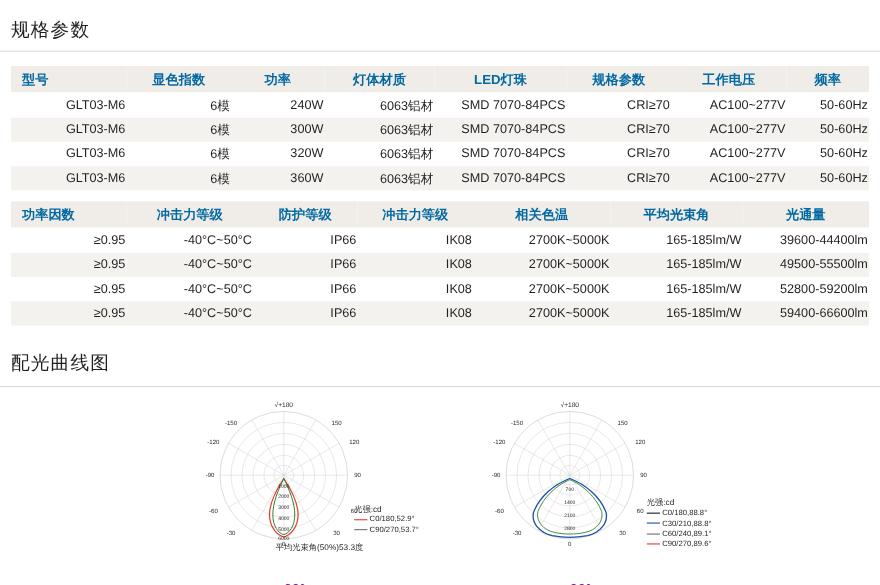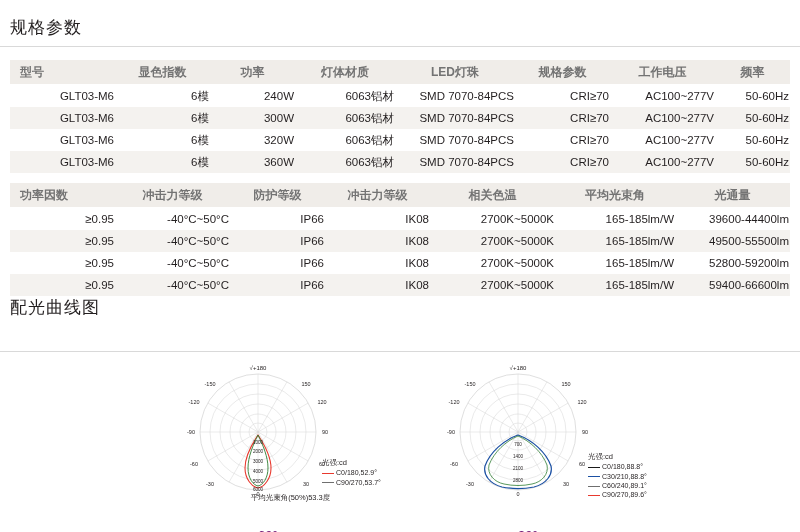--- a/index.html
+++ b/index.html
@@ -43,21 +43,21 @@
   table.spec {
     position: absolute;
     left: 10px;
     width: 780px;
     font-size: 11.5px;
   }
   #table1 { top: 60px; }
   #table2 { top: 183px; }
   table.spec thead th {
     background: #f0ede9;
-    color: #737373;
+    color: #0369a1;
     font-weight: bold;
     font-size: 12px;
     height: 22px;
     text-align: center;
     border-bottom: 1px solid #ffffff;
     white-space: nowrap;
   }
   table.spec thead th.first { text-align: left; padding-left: 10px; }
   table.spec tbody td {
     height: 20px;
@@ -66,21 +66,21 @@
     color: #231f20;
     white-space: nowrap;
   }
   table.spec tbody td.first { text-align: right; padding-left: 10px; }
   table.spec tbody tr.odd td { background: #ffffff; }
   table.spec tbody tr.even td { background: #f4f2ef; }
 
   #title-curve {
     position: absolute;
     left: 10px;
-    top: 296px;
+    top: 318px;
   }
 
   .polar-wrap {
     position: absolute;
     top: 360px;
     width: 260px;
     height: 170px;
   }
   #polar-left { left: 160px; }
   #polar-right { left: 420px; }

